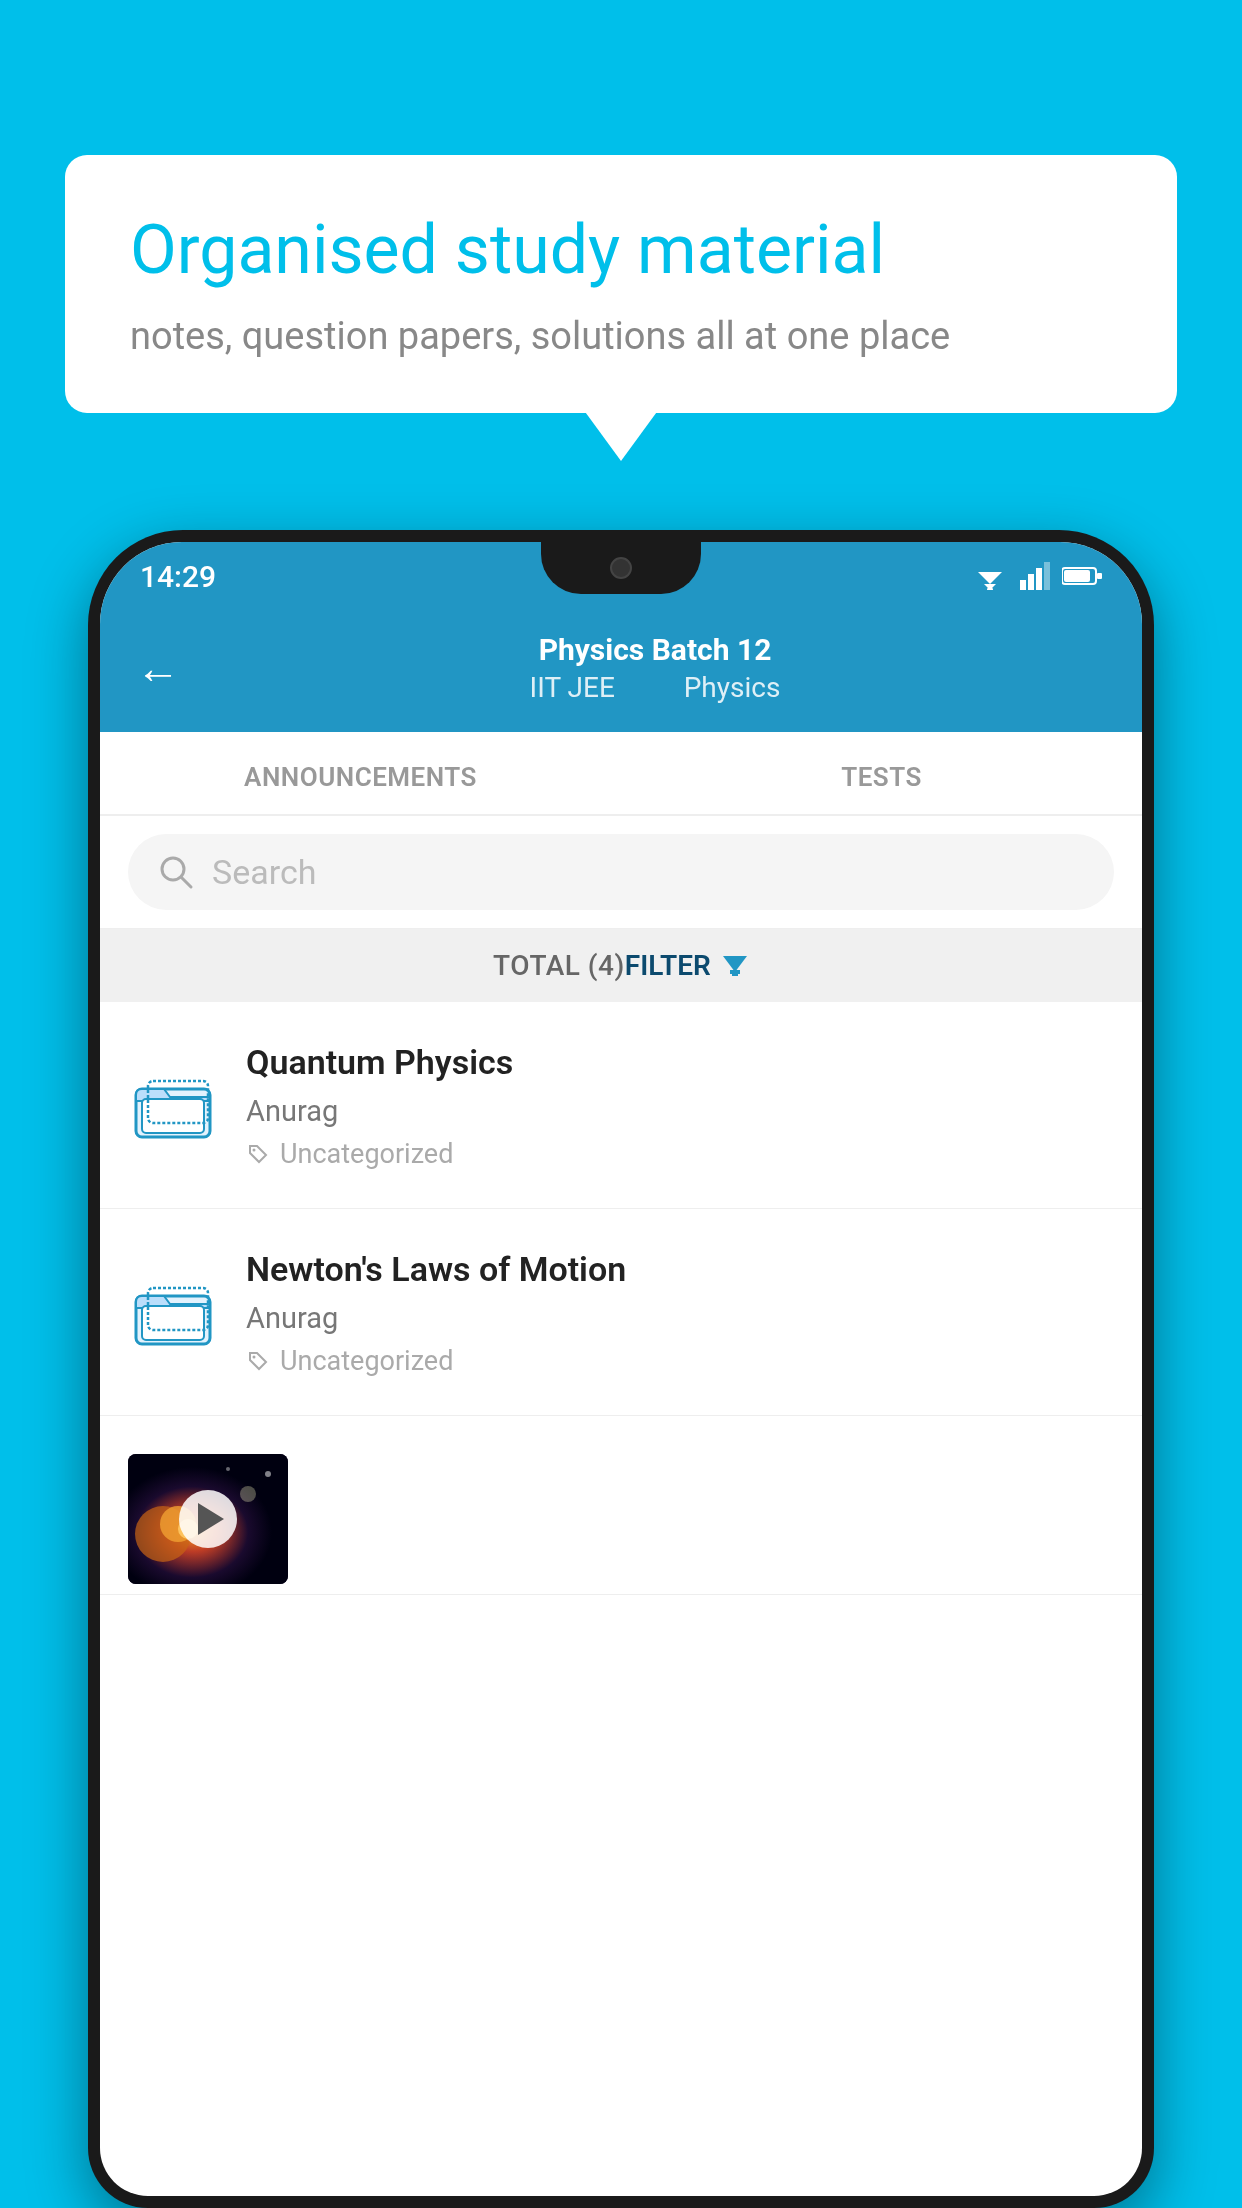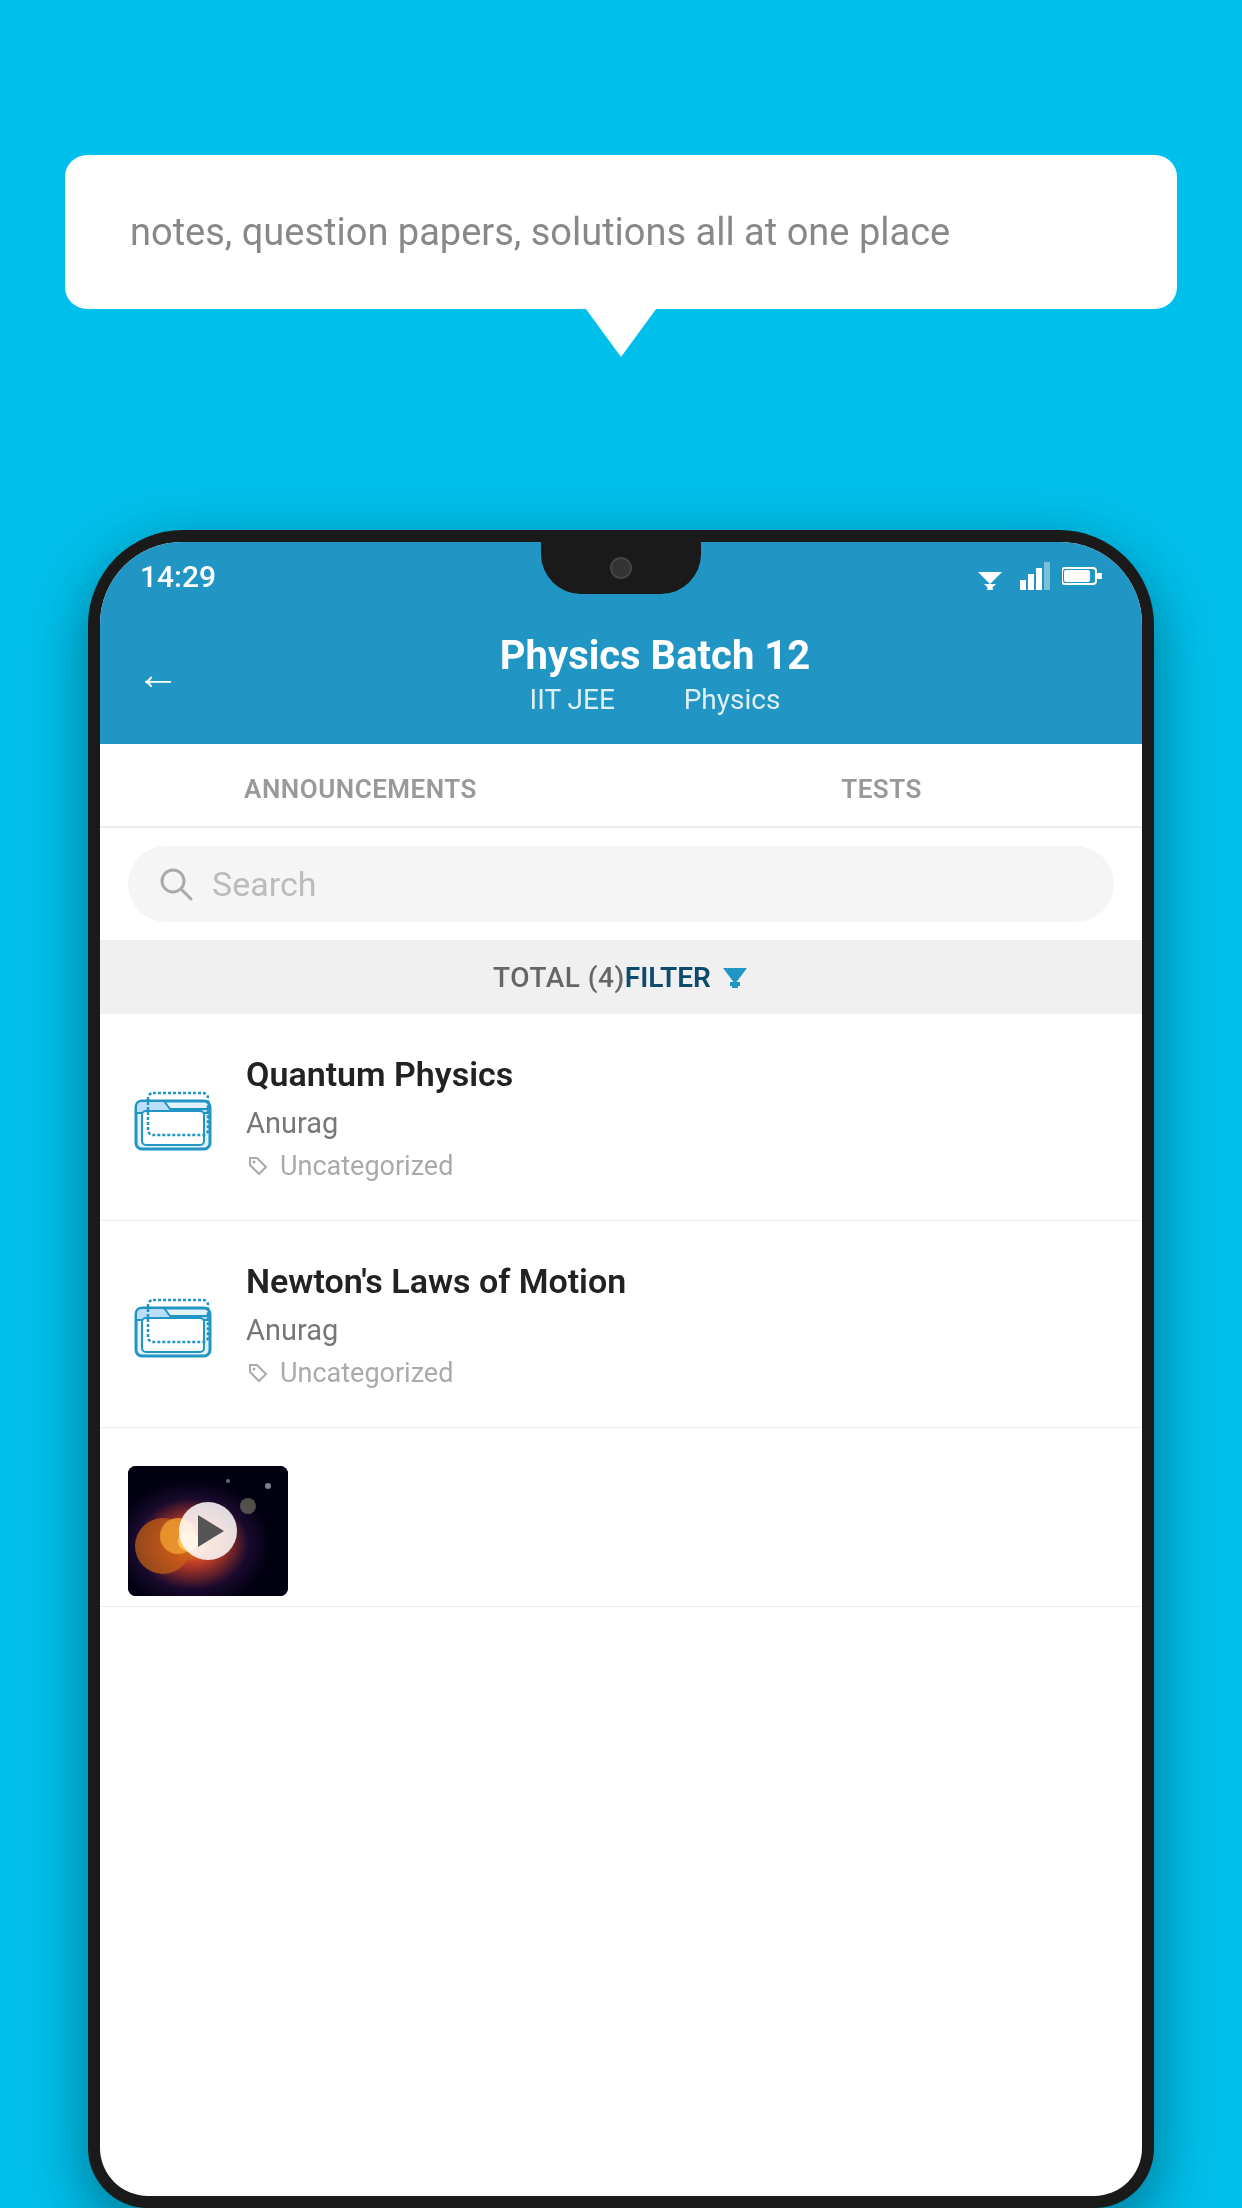--- a/index.html
+++ b/index.html
@@ -138,21 +138,21 @@
       margin-right: 24px;
     }
 
     .app-bar-title-group {
       text-align: center;
       flex: 1;
     }
 
     .app-bar-title {
       color: white;
-      font-size: 40px;
+      font-size: 30px;
       font-weight: 700;
     }
 
     .app-bar-subtitle {
       color: rgba(255,255,255,0.85);
       font-size: 28px;
       margin-top: 4px;
     }
 
     .app-bar-subtitle span {
@@ -334,20 +334,21 @@
       gap: 10px;
       color: #aaa;
       font-size: 27px;
     }
   </style>
 </head>
 <body>
 
 <div class="speech-bubble-container">
   <div class="speech-bubble">
+    <h1>Organised study material</h1>
     <p>notes, question papers, solutions all at one place</p>
   </div>
 </div>
 
 <div class="phone-frame">
   <div class="phone-inner">
 
     <div class="status-bar">
       <span class="status-bar-time">14:29</span>
       <div class="notch">

